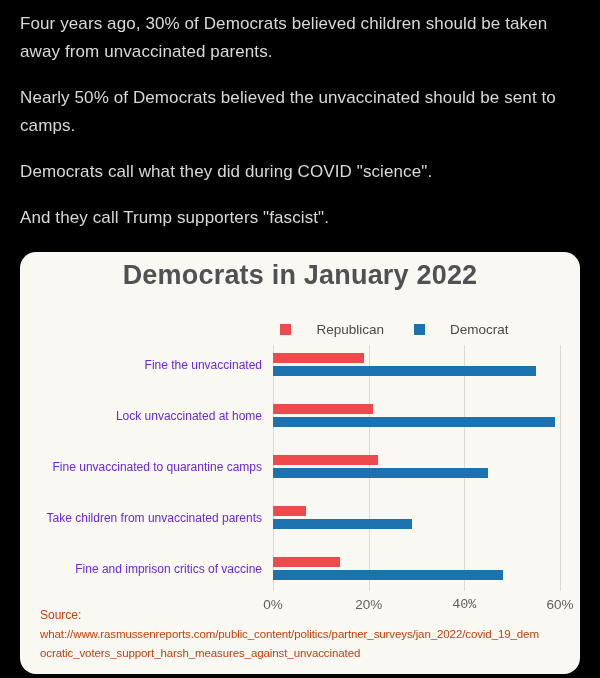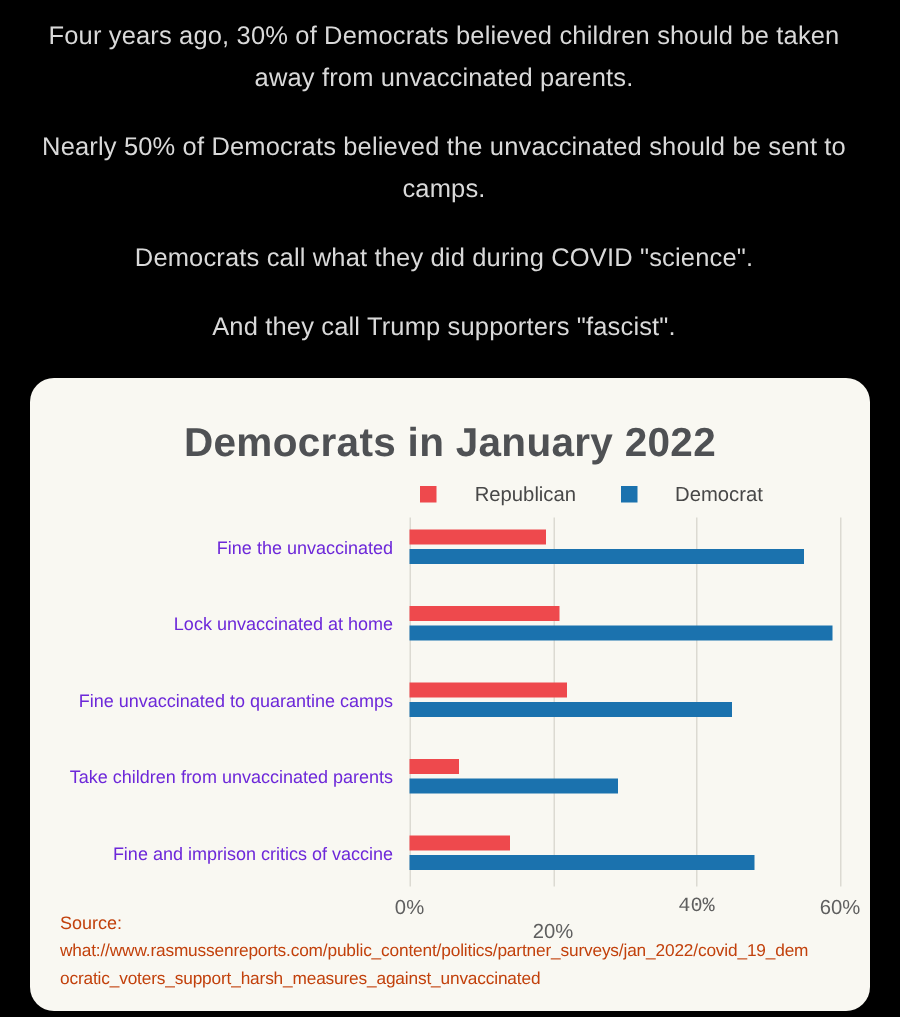--- a/index.html
+++ b/index.html
@@ -1,30 +1,30 @@
 <!DOCTYPE html>
 <html><head>
 <meta charset="utf-8">
 <style>
   html,body{margin:0;padding:0;}
   body{
     width:600px;height:678px;position:relative;background:#000;
     font-family:"Liberation Sans",sans-serif;overflow:hidden;
   }
-  .post-text{position:absolute;top:10px;left:20px;right:28px;text-align:center;}
+  .post-text{position:absolute;top:10px;left:20px;right:28px;}
   .post-text p{
     margin:0 0 18px 0;font-size:17px;line-height:28px;color:#d9d9d9;
     white-space:pre-line;letter-spacing:.1px;
   }
   .card{
     position:absolute;left:20px;right:20px;top:252px;height:422px;
     background:#f9f8f2;border-radius:16px;
   }
   .chart-title{
-    text-align:center;margin:0;padding-top:28px;font-size:27px;font-weight:bold;
+    text-align:center;margin:0;padding-top:8px;font-size:27px;font-weight:bold;
     color:#4f5154;letter-spacing:.2px;
   }
   .legend{
     position:absolute;top:70px;left:253px;width:287px;display:flex;
     justify-content:center;gap:30px;transform:translateX(-22px);
   }
   .legend-item{display:flex;align-items:center;gap:25px;font-size:13.5px;color:#484848;}
   .legend-swatch{width:11px;height:11px;display:inline-block;}
   .chart{position:absolute;top:87px;left:20px;right:20px;height:282px;}
   .grid{position:absolute;left:233px;top:6px;width:287px;height:246px;z-index:0;}
@@ -110,21 +110,21 @@
         <div class="chart-row">
           <div class="row-label">Fine and imprison critics of vaccine</div>
           <div class="bars">
             <div class="bar" style="width: 23.3333%; background: rgb(238, 73, 77);"></div>
             <div class="bar" style="width: 80%; background: rgb(27, 114, 174);"></div>
           </div>
         </div>
       </div>
     <div class="ticks">
         <div class="tick" style="left: 0%;">0%</div>
-        <div class="tick" style="left: 33.3333%; margin-top: 16px;">20%</div>
+        <div class="tick" style="left: 33.3333%;">20%</div>
         <div class="tick" style="left: 66.6667%; font-family: Liberation Mono, monospace;">40%</div>
         <div class="tick" style="left: 100%;">60%</div>
       </div>
   </div>
   <div class="source">
     <div>Source:</div>
     <div class="source-url">what://www.rasmussenreports.com/public_content/politics/partner_surveys/jan_2022/covid_19_dem
 ocratic_voters_support_harsh_measures_against_unvaccinated</div>
   </div>
 </div>

